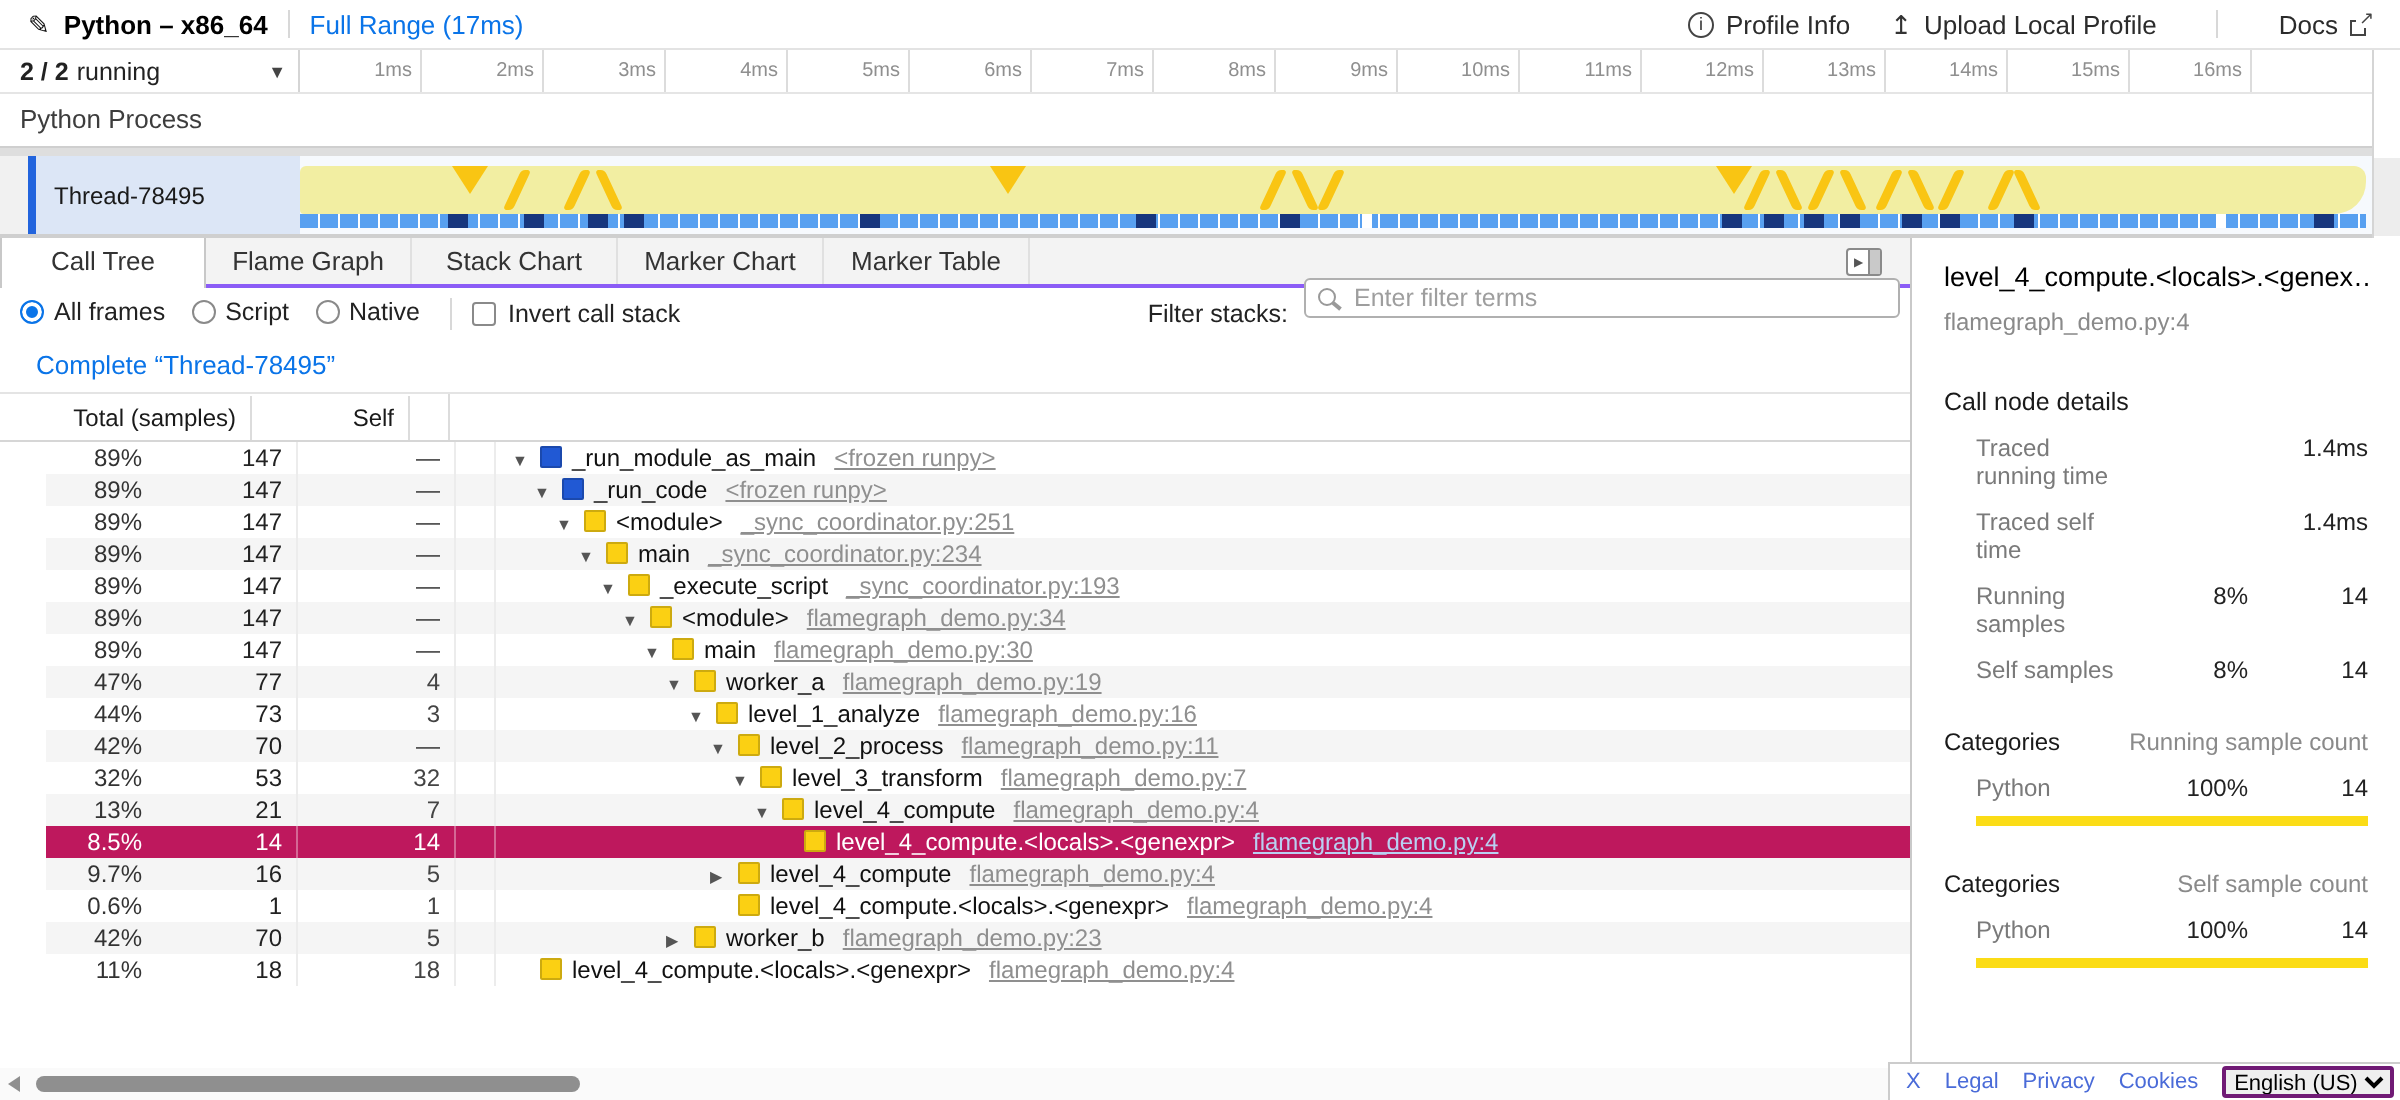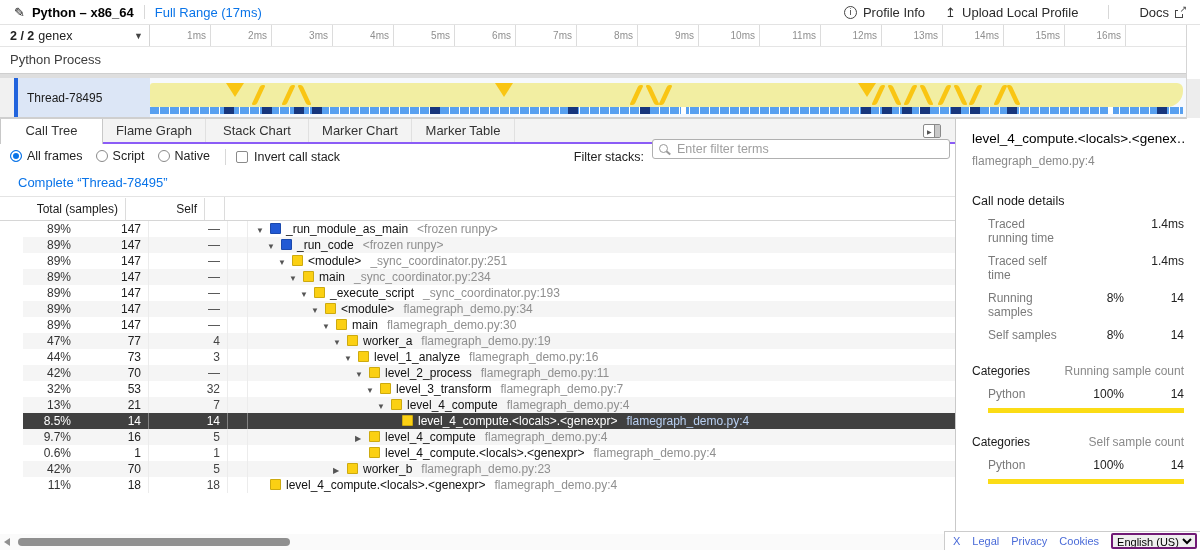--- a/index.html
+++ b/index.html
@@ -106,35 +106,35 @@
   .h-total { width:126px; text-align:right; padding-right:7px; box-sizing:border-box;
              border-right:1px solid #dcdcdc; line-height:22px; }
   .h-self { width:79px; text-align:right; padding-right:7px; box-sizing:border-box;
             border-right:1px solid #dcdcdc; line-height:22px; }
   .h-gap { width:20px; border-right:1px solid #dcdcdc; height:100%; box-sizing:border-box; }
 
   
   .tree-rows { font-size:12px;padding-left:23px; }
   .tree-row { display:flex; height:16px; line-height:16px; cursor:default; }
   .tree-row.alt { background:#f5f5f5; }
-  .tree-row.selected { background:#404040; color:#fff; }
+  .tree-row.selected { background:#be185d; color:#fff; }
   .c-total { width:126px; display:flex; box-sizing:border-box; border-right:1px solid #ececec; }
   .pct { width:48px; text-align:right; color:#333; }
   .cnt { flex:1; text-align:right; padding-right:7px; color:#222; }
   .c-self { width:79px; text-align:right; padding-right:7px; box-sizing:border-box;
             border-right:1px solid #ececec; color:#444; }
   .c-gap { width:20px; border-right:1px solid #ececec; box-sizing:border-box; }
   .c-tree { flex:1; white-space:nowrap; overflow:hidden; }
   .tw { display:inline-block; width:14px; font-size:8px; color:#555; cursor:pointer; }
   .ficon { width:11px; height:11px; display:inline-block; margin-right:5px; vertical-align:-1px;
            border-radius:1px; box-sizing:border-box; }
   .ficon.yellow { background:#fbd013; border:1px solid rgba(0,0,0,0.18); }
   .ficon.blue { background:#2159d4; border:1px solid rgba(0,0,0,0.18); }
   .fname { color:#111; }
-  .ffile { color:#8f8f8f; margin-left:9px; }
+  .ffile { color:#8f8f8f; margin-left:9px;text-decoration:underline; }
   .tree-row.selected .pct, .tree-row.selected .cnt, .tree-row.selected .c-self,
   .tree-row.selected .fname, .tree-row.selected .tw { color:#fff; }
   .tree-row.selected .ffile { color:#b9d0f2; }
   .tree-row.selected .c-total, .tree-row.selected .c-self, .tree-row.selected .c-gap
   { border-right-color:rgba(255,255,255,0.35); }
 
   
   .hscroll { position:absolute; left:0; bottom:0; width:955px; height:16px; background:#fafafa; }
   .scroll-arrow { position:absolute; left:4px; top:4px; width:0; height:0;
                   border-top:4px solid transparent; border-bottom:4px solid transparent;
@@ -186,21 +186,21 @@
       <span class="tb-item">
         <span>Docs</span>
         <span class="ext-icon"></span>
       </span>
     </span>
   </header>
 
   <div class="ruler-row">
     <div class="tracks-dd">
       <span class="tracks-count">2 / 2</span>
-      <span class="tracks-word">genex</span>
+      <span class="tracks-word">running</span>
       <span class="dd-caret">▼</span>
     </div>
     <div class="ruler">
         <div class="ruler-cell">1ms</div>
         <div class="ruler-cell">2ms</div>
         <div class="ruler-cell">3ms</div>
         <div class="ruler-cell">4ms</div>
         <div class="ruler-cell">5ms</div>
         <div class="ruler-cell">6ms</div>
         <div class="ruler-cell">7ms</div>

